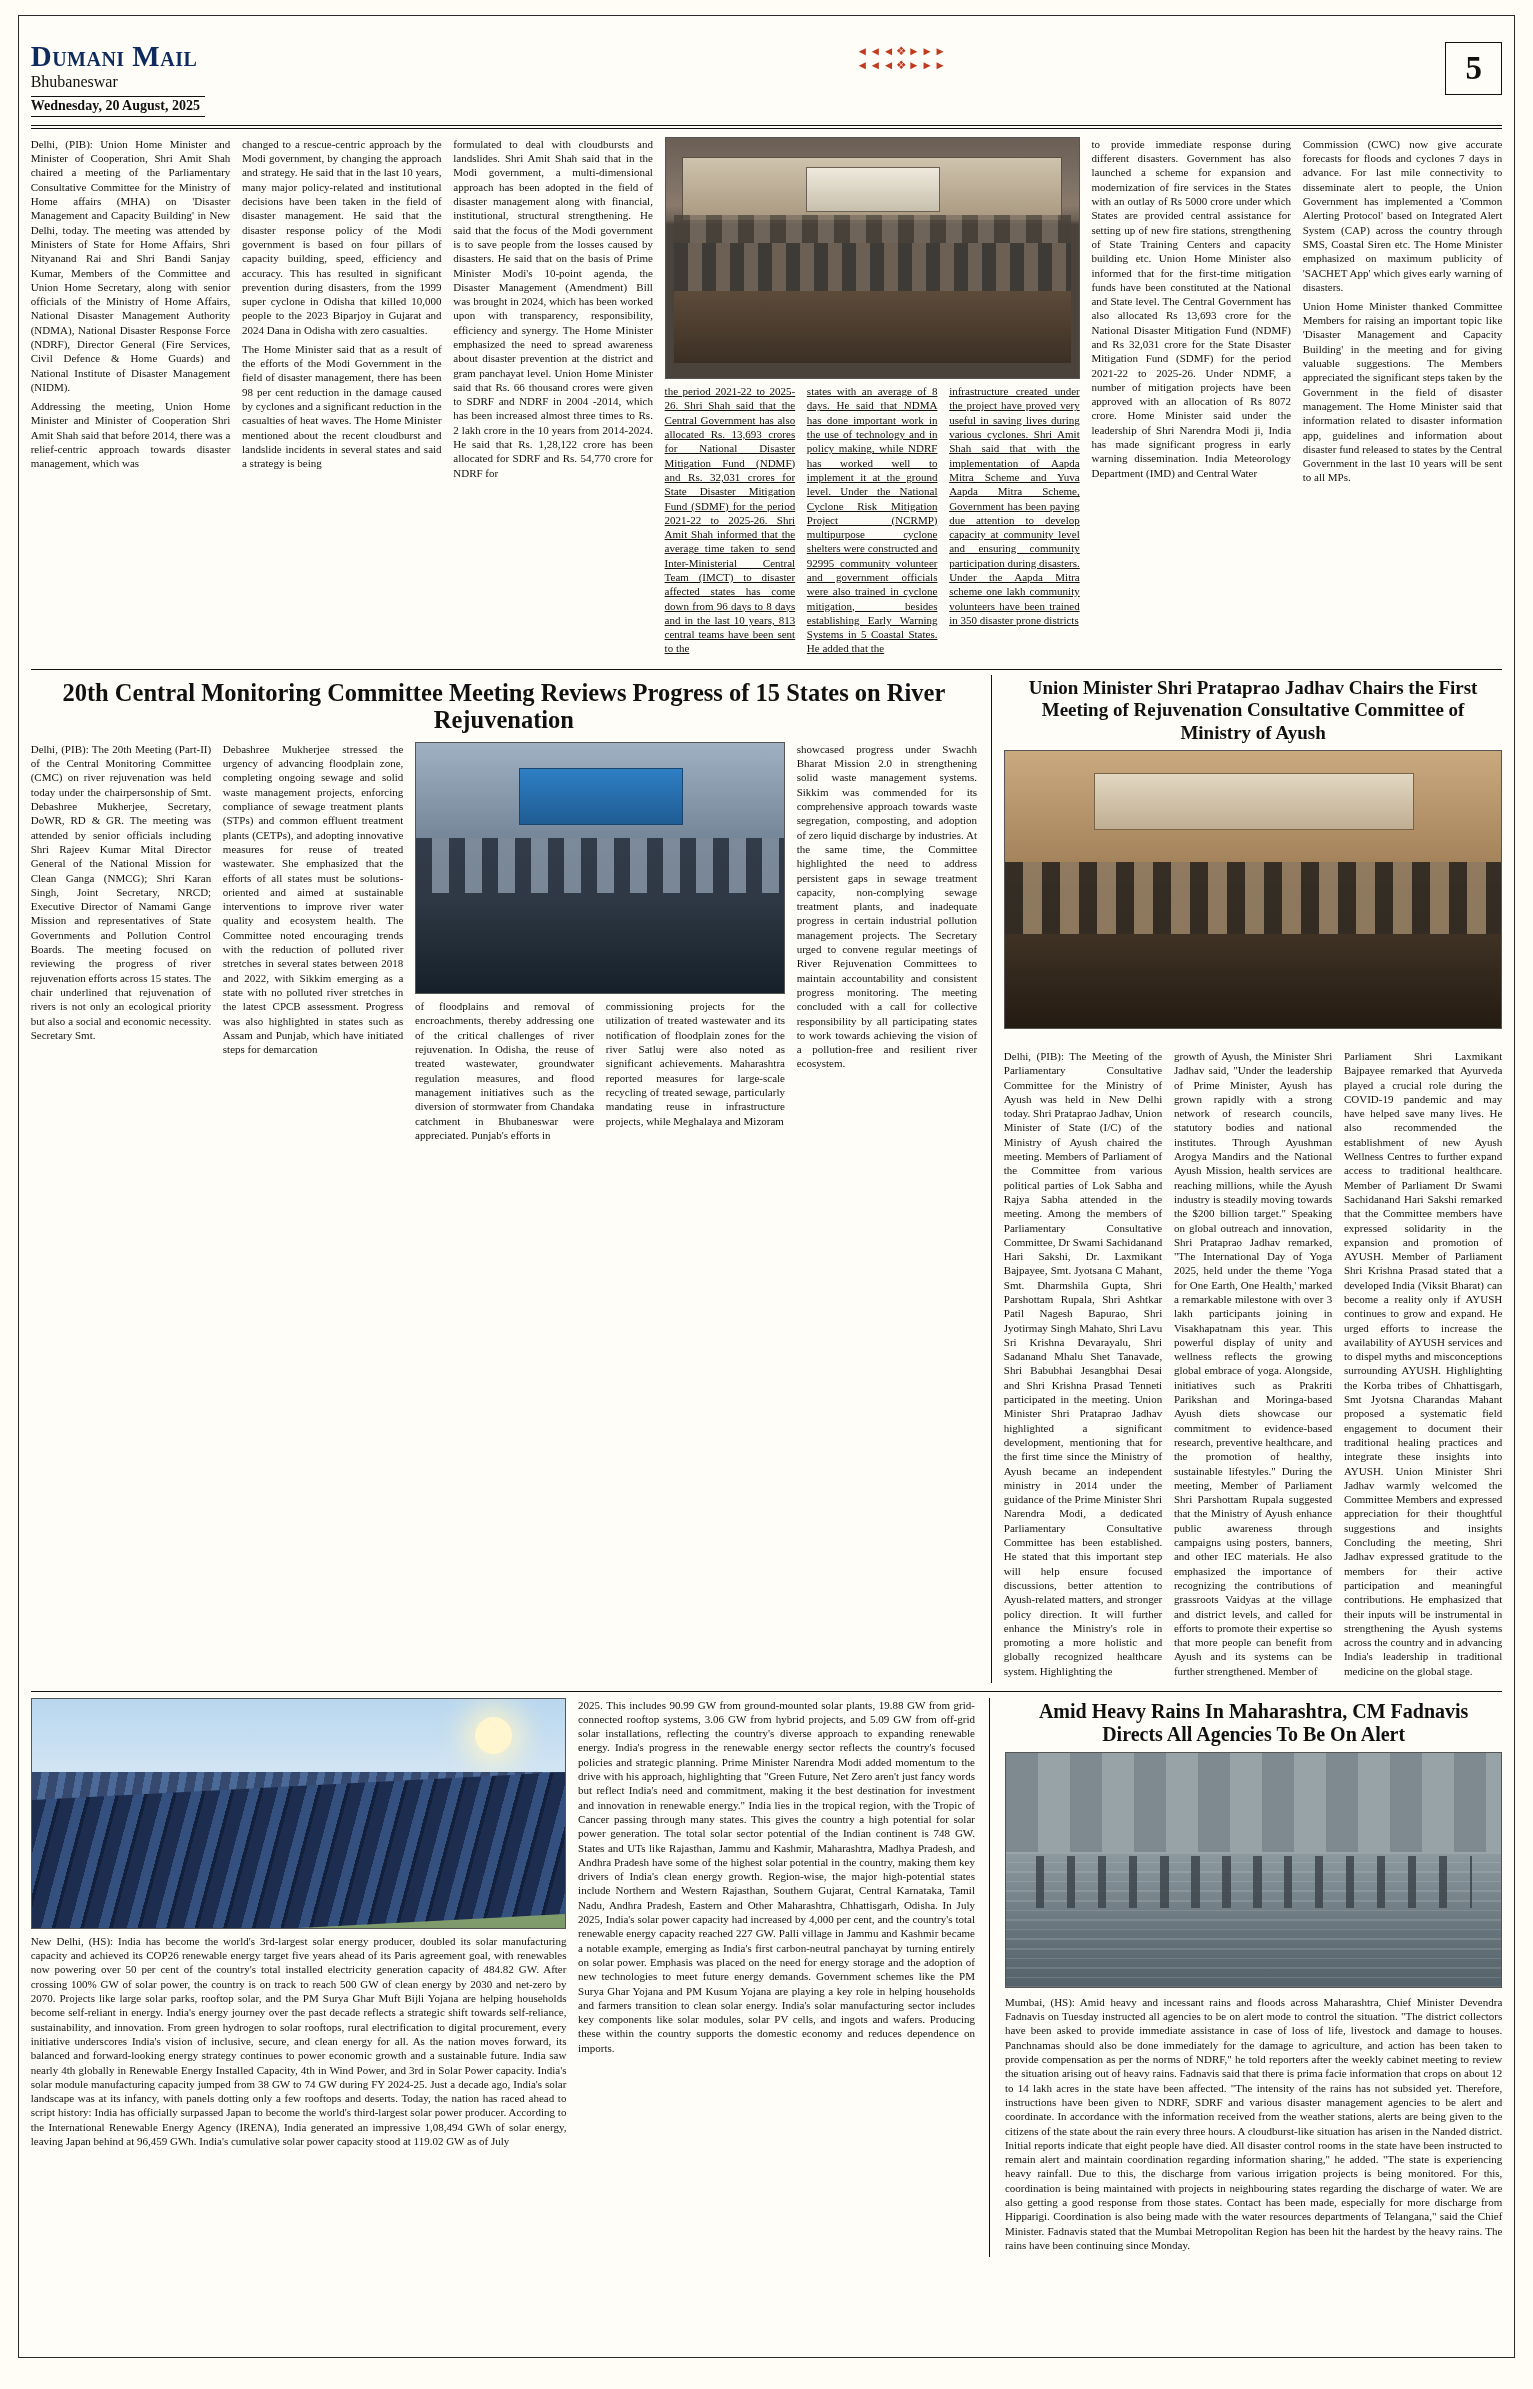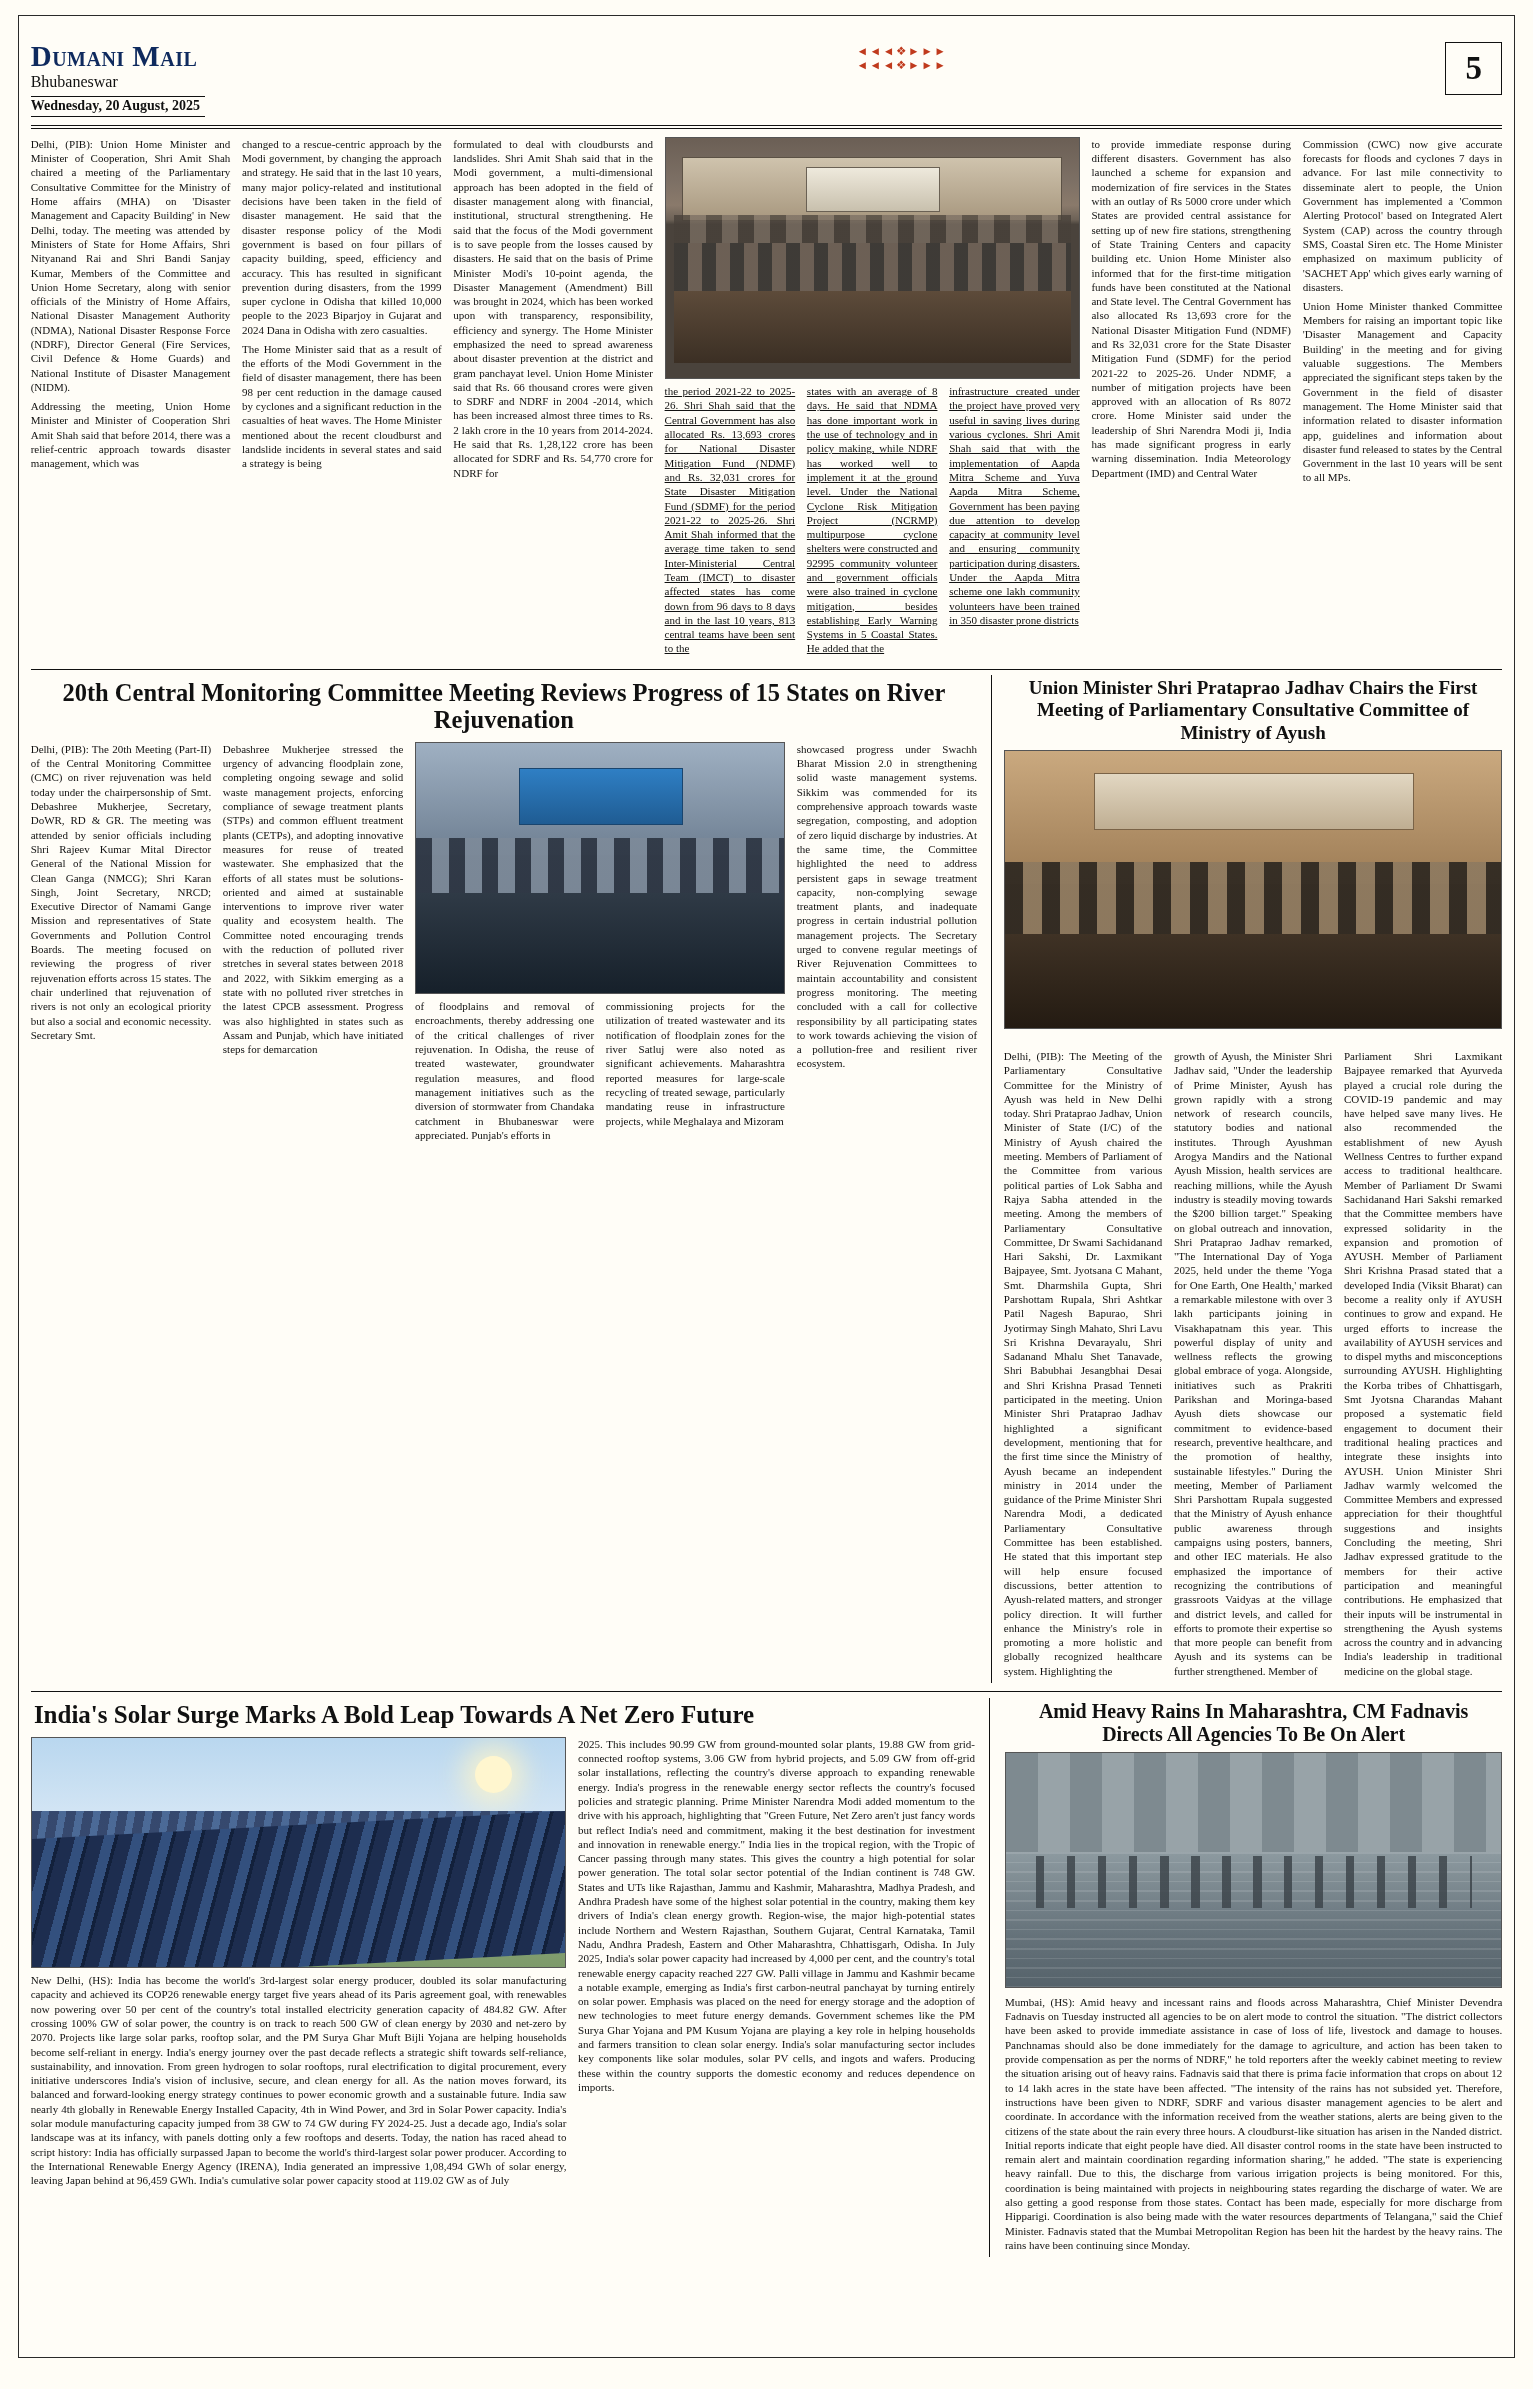--- a/index.html
+++ b/index.html
@@ -197,21 +197,21 @@
             </div>
           </div>
         </div>
         <div class="col">
           <p class="body">showcased progress under Swachh Bharat Mission 2.0 in strengthening solid waste management systems. Sikkim was commended for its comprehensive approach towards waste segregation, composting, and adoption of zero liquid discharge by industries. At the same time, the Committee highlighted the need to address persistent gaps in sewage treatment capacity, non-complying sewage treatment plants, and inadequate progress in certain industrial pollution management projects. The Secretary urged to convene regular meetings of River Rejuvenation Committees to maintain accountability and consistent progress monitoring. The meeting concluded with a call for collective responsibility by all participating states to work towards achieving the vision of a pollution-free and resilient river ecosystem.</p>
         </div>
       </div>
     </div>
 
     <div class="pane-right vrule" style="padding-left:11.7px;">
-      <h3 class="story-hd">Union Minister Shri Prataprao Jadhav Chairs the First Meeting of Parliamentary Consultative Committee of Ministry of Ayush</h3>
+      <h3 class="story-hd">Union Minister Shri Prataprao Jadhav Chairs the First Meeting of Rejuvenation Consultative Committee of Ministry of Ayush</h3>
       <div class="photo ph-ayush img-ayush">
         <div class="wall"></div>
         <div class="banner"></div>
         <div class="rowp"></div>
         <div class="tablefront"></div>
       </div>
       <div class="cols" style="margin-top:20px;">
         <div class="col">
           <p class="body">Delhi, (PIB): The Meeting of the Parliamentary Consultative Committee for the Ministry of Ayush was held in New Delhi today. Shri Prataprao Jadhav, Union Minister of State (I/C) of the Ministry of Ayush chaired the meeting. Members of Parliament of the Committee from various political parties of Lok Sabha and Rajya Sabha attended in the meeting. Among the members of Parliamentary Consultative Committee, Dr Swami Sachidanand Hari Sakshi, Dr. Laxmikant Bajpayee, Smt. Jyotsana C Mahant, Smt. Dharmshila Gupta, Shri Parshottam Rupala, Shri Ashtkar Patil Nagesh Bapurao, Shri Jyotirmay Singh Mahato, Shri Lavu Sri Krishna Devarayalu, Shri Sadanand Mhalu Shet Tanavade, Shri Babubhai Jesangbhai Desai and Shri Krishna Prasad Tenneti participated in the meeting. Union Minister Shri Prataprao Jadhav highlighted a significant development, mentioning that for the first time since the Ministry of Ayush became an independent ministry in 2014 under the guidance of the Prime Minister Shri Narendra Modi, a dedicated Parliamentary Consultative Committee has been established. He stated that this important step will help ensure focused discussions, better attention to Ayush-related matters, and stronger policy direction. It will further enhance the Ministry's role in promoting a more holistic and globally recognized healthcare system. Highlighting the</p>
         </div>
@@ -223,21 +223,20 @@
         </div>
       </div>
     </div>
   </div>
 
   <div class="section-rule"></div>
 
   <div class="two-pane">
 
     <div class="pane-left">
-      <h2 class="story-hd" style="text-align:left;font-size:25px;">India's Solar Surge Marks A Bold Leap Towards A Net Zero Future</h2>
       <div class="cols">
         <div class="col" style="flex:1.35">
           <div class="photo ph-solar img-solar">
             <div class="sun"></div>
             <div class="panels2"></div>
             <div class="panels"></div>
           </div>
           <p class="body" style="margin-top:5.3px;">New Delhi, (HS): India has become the world's 3rd-largest solar energy producer, doubled its solar manufacturing capacity and achieved its COP26 renewable energy target five years ahead of its Paris agreement goal, with renewables now powering over 50 per cent of the country's total installed electricity generation capacity of 484.82 GW. After crossing 100% GW of solar power, the country is on track to reach 500 GW of clean energy by 2030 and net-zero by 2070. Projects like large solar parks, rooftop solar, and the PM Surya Ghar Muft Bijli Yojana are helping households become self-reliant in energy. India's energy journey over the past decade reflects a strategic shift towards self-reliance, sustainability, and innovation. From green hydrogen to solar rooftops, rural electrification to digital procurement, every initiative underscores India's vision of inclusive, secure, and clean energy for all. As the nation moves forward, its balanced and forward-looking energy strategy continues to power economic growth and a sustainable future. India saw nearly 4th globally in Renewable Energy Installed Capacity, 4th in Wind Power, and 3rd in Solar Power capacity. India's solar module manufacturing capacity jumped from 38 GW to 74 GW during FY 2024-25. Just a decade ago, India's solar landscape was at its infancy, with panels dotting only a few rooftops and deserts. Today, the nation has raced ahead to script history: India has officially surpassed Japan to become the world's third-largest solar power producer. According to the International Renewable Energy Agency (IRENA), India generated an impressive 1,08,494 GWh of solar energy, leaving Japan behind at 96,459 GWh. India's cumulative solar power capacity stood at 119.02 GW as of July</p>
         </div>
         <div class="col">

